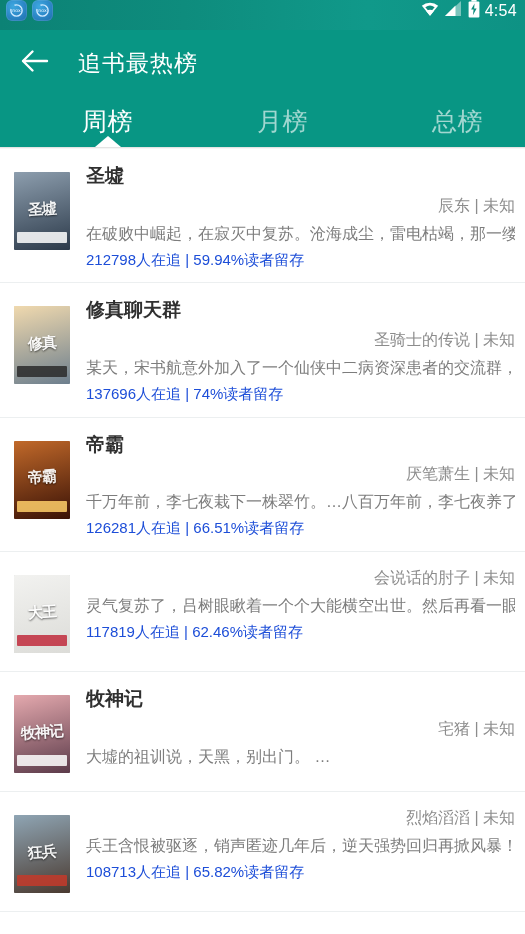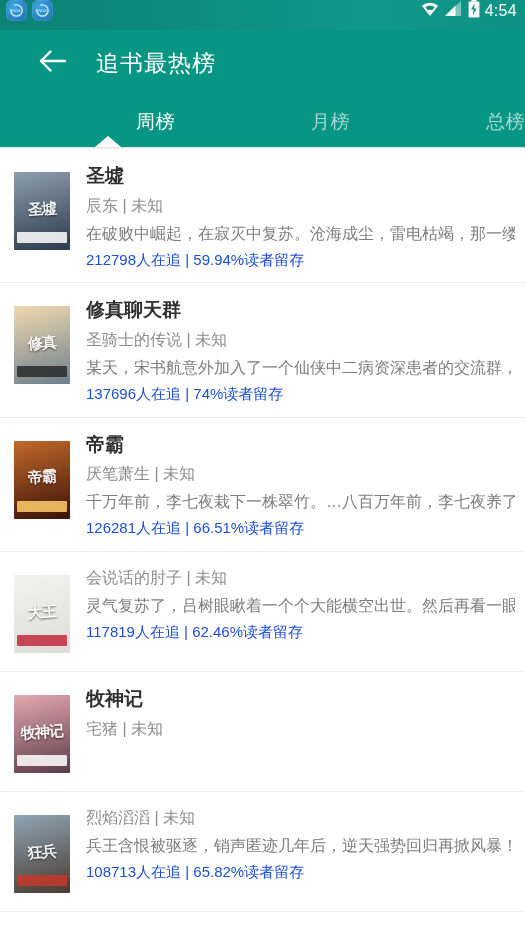--- a/index.html
+++ b/index.html
@@ -31,40 +31,40 @@
   }
   .sb-time{
     color:#fff; font-size:16px; letter-spacing:.3px;
     font-family:"Liberation Sans",sans-serif;
   }
 
   
   .appbar{
     height:66px; background:#089684;
     display:flex; align-items:center;
-    padding-left:32px;
+    padding-left:14px;
   }
   .back-btn{
     width:42px; height:42px;
     display:flex; align-items:center; justify-content:center;
     cursor:pointer; flex:0 0 auto;
   }
   .app-title{
     color:#ffffff; font-size:23px; letter-spacing:1px;
     margin-left:22px; white-space:nowrap;
   }
 
   
   .tabbar{
     height:51px; background:#089684;
     display:flex; position:relative;
   }
   .tab{
-    flex:1; display:flex; align-items:center; justify-content:flex-end;
-    color:rgba(255,255,255,.62); font-size:19px;
+    flex:1; display:flex; align-items:center; justify-content:center;
+    color:rgba(255,255,255,.62); font-size:25px;
     cursor:pointer; position:relative;
     letter-spacing:.5px;
     margin-left:40px;
   }
   .tab.active{ color:#ffffff; }
   .tab.active .tab-arrow{
     position:absolute; bottom:0; left:50%; transform:translateX(-50%);
     width:0; height:0;
     border-left:13px solid transparent;
     border-right:13px solid transparent;
@@ -109,21 +109,21 @@
   }
 
   .info{ flex:1 1 auto; min-width:0; padding-left:16px; padding-top:2px; }
   .b-title{
     font-size:19px; color:#303030; font-weight:bold;
     line-height:1.35; margin-bottom:5px;
     white-space:nowrap; overflow:hidden;
   }
   .b-author{
     font-size:16px; color:#8c8c8c; line-height:1.5;
-    margin-bottom:4px; white-space:nowrap; overflow:hidden;
+    margin-bottom:4px; white-space:nowrap; overflow:hidden;text-align:right;
   }
   .b-desc{
     font-size:16px; color:#7d7d7d; line-height:1.45;
     margin-bottom:4px;
     white-space:nowrap; overflow:hidden;
   }
   .b-stats{
     font-size:15px; color:#1d4ed8; line-height:1.5;
     white-space:nowrap; overflow:hidden;
   }
@@ -252,20 +252,21 @@
     </div>
     <div class="book-row">
       <div class="cover">
         <div class="cv-img" style="background: linear-gradient(165deg, rgb(228, 169, 174) 0%, rgb(92, 59, 74) 100%);"></div>
         <div class="cv-title">牧神记</div>
         <div class="cv-band" style="background: rgb(255, 255, 255);"></div>
       </div>
       <div class="info">
         <div class="b-title">牧神记</div>
         <div class="b-author">宅猪 | 未知</div>
+        <div class="b-desc">大墟的祖训说，天黑，别出门。 …</div>
       </div>
     </div>
     <div class="book-row">
       <div class="cover">
         <div class="cv-img" style="background: linear-gradient(165deg, rgb(143, 165, 180) 0%, rgb(74, 58, 48) 100%);"></div>
         <div class="cv-title">狂兵</div>
         <div class="cv-band" style="background: rgb(196, 58, 42);"></div>
       </div>
       <div class="info">
         <div class="b-author">烈焰滔滔 | 未知</div>

